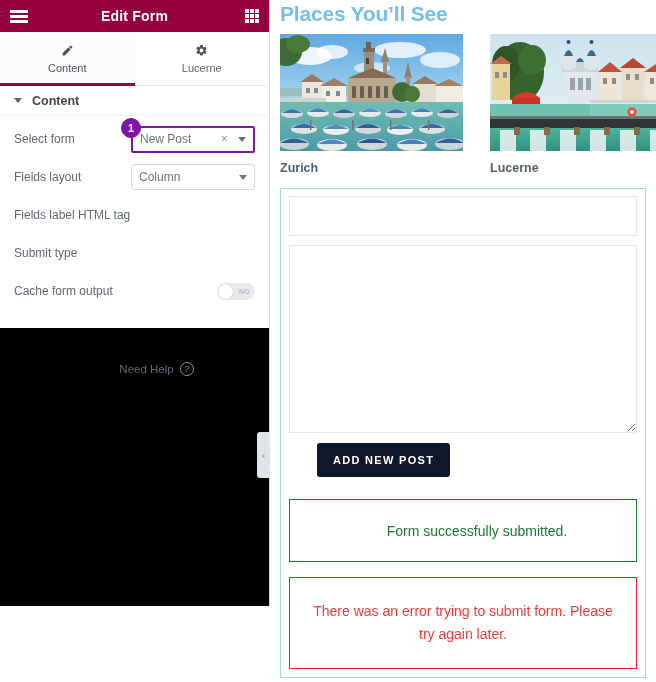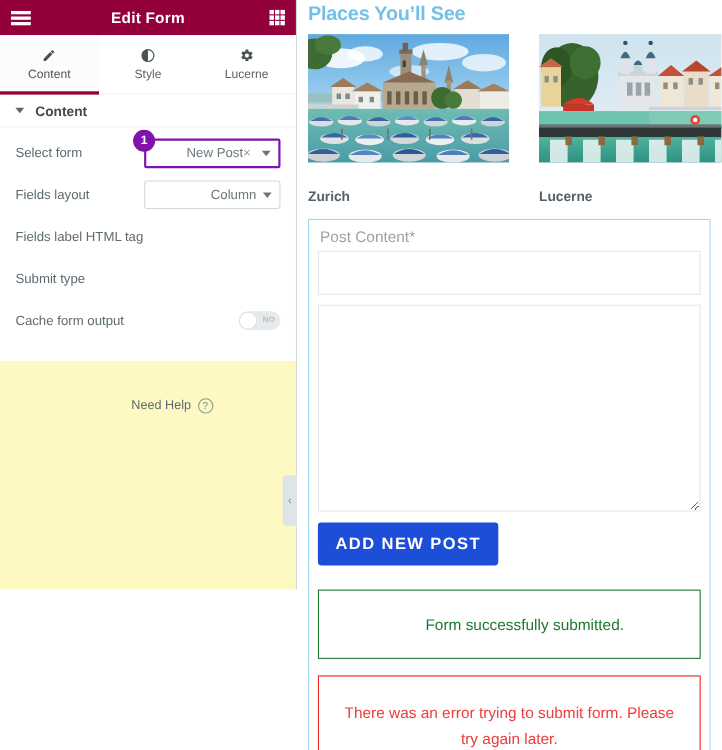--- a/index.html
+++ b/index.html
@@ -7,22 +7,22 @@
     margin: 0; padding: 0;
     width: 656px; height: 682px;
     overflow: hidden;
     font-family: "Liberation Sans", sans-serif;
     background: #ffffff;
   }
   #root { position: relative; width: 656px; height: 682px; display: flex; }
 
   
   #panel {
-    width: 270px; height: 536px;
-    background: #fef9c3;
+    width: 270px; height: 606px;
+    background: #000000;
     position: relative;
     flex: 0 0 270px;
     border-right: 1px solid #d5dadd;
   }
   #panel-header {
     height: 32px; background: #93003c;
     display: flex; align-items: center; justify-content: space-between;
     padding: 0 10px;
     position: relative;
   }
@@ -62,21 +62,21 @@
     border-top: 5px solid #5b6569; }
   #section-title { font-size: 12.5px; font-weight: bold; color: #3f4b50; }
 
   #controls { background: #fff; padding: 4px 14px 10px 14px; }
   .row { display: flex; align-items: center; min-height: 38px; position: relative; }
   .row-label { font-size: 12px; color: #5d6a70; flex: 1; }
   .ctl { width: 124px; flex: 0 0 124px; }
 
   .select {
     height: 26px; border: 1px solid #d4d9dd; border-radius: 3px; background: #fff;
-    display: flex; align-items: center; padding: 0 7px; cursor: pointer; text-align: right;
+    display: flex; align-items: center; padding: 0 7px; cursor: pointer;
   }
   .select .val { font-size: 12px; color: #6b767c; flex: 1; white-space: nowrap; overflow: hidden; }
   .sel-caret { width: 0; height: 0; border-left: 4px solid transparent; border-right: 4px solid transparent;
     border-top: 5px solid #6b767c; margin-left: 6px; }
   .sel-clear { font-size: 12px; color: #8b969b; margin-right: 4px; cursor: pointer; }
 
   .row.highlight .ctl .select {
     border: 2px solid #7f13ab; border-radius: 2px; height: 27px;
   }
   .step-badge {
@@ -120,48 +120,48 @@
     cursor: pointer; z-index: 9;
   }
   #collapse-handle .chev { font-size: 11px; color: #8b969b; line-height: 1; }
 
   
   #preview {
     flex: 1; height: 682px; background: #fff; position: relative;
     padding: 0 0 0 10px; overflow: hidden;
   }
   #preview-heading {
-    font-size: 18px; font-weight: bold; color: #74c0e6;
+    font-size: 21px; font-weight: bold; color: #74c0e6;
     padding: 2px 0 8px 0; letter-spacing: -.2px;
   }
   #cards { display: flex; gap: 27px; }
   .card { width: 183px; flex: 0 0 183px; }
   .card-img { width: 183px; height: 117px; overflow: hidden; position: relative; }
-  .card-caption { font-size: 12.5px; font-weight: bold; color: #55616a; padding-top: 24px; }
+  .card-caption { font-size: 12.5px; font-weight: bold; color: #55616a; padding-top: 10px; }
 
   
   #form-widget {
     margin-top: 13px; border: 1px solid #9fd9f0; background: #fff;
     padding: 7px 8px 8px 8px; width: 366px;
   }
   #form-label { font-size: 14px; color: #9aa3a8; padding: 0 0 5px 2px; }
   #post-title-input {
     width: 100%; height: 40px; border: 1px solid #e4e7e9; background: #fff;
     outline: none; font-family: "Liberation Sans", sans-serif; font-size: 12px;
     padding: 4px 6px; color: #55616a; display: block;
   }
   #post-content-textarea {
     width: 100%; height: 188px; margin-top: 9px; border: 1px solid #e4e7e9; background: #fff;
     outline: none; font-family: "Liberation Sans", sans-serif; font-size: 12px;
     padding: 4px 6px; color: #55616a; display: block; resize: vertical;
   }
   #submit-btn {
-    margin-top: 10px; background: #1d4ed8; border: 0; border-radius: 3px;
-    color: #fff; font-size: 15px; font-weight: bold; letter-spacing: 1.3px;
-    padding: 11px 16px; cursor: pointer; font-family: "Liberation Sans", sans-serif;
+    margin-top: 10px; background: #0f172a; border: 0; border-radius: 3px;
+    color: #fff; font-size: 11px; font-weight: bold; letter-spacing: 1.3px;
+    padding: 11px 16px; cursor: pointer; font-family: "Liberation Sans", sans-serif; margin-left: 28px;
   }
   #success-msg {
     margin-top: 22px; border: 1px solid #1b7a2e; color: #1b7a2e;
     height: 63px; display: flex; align-items: center; justify-content: center;
     font-size: 14px;
     padding-left: 28px;
   }
   #error-msg {
     margin-top: 15px; border: 1px solid #ef2222; color: #ef3b3b;
     height: 92px; display: flex; align-items: center; justify-content: center;
@@ -196,29 +196,20 @@
     </div>
 
     <div id="tabs">
       <div class="tab active">
         <span class="tab-ico">
           <svg width="13" height="13" viewBox="0 0 24 24" fill="#4a5256">
               <path d="M3 17.25V21h3.75L17.81 9.94l-3.75-3.75L3 17.25zM20.71 7.04a1 1 0 000-1.41l-2.34-2.34a1 1 0 00-1.41 0l-1.83 1.83 3.75 3.75 1.83-1.83z"></path>
             </svg>
         </span>
         <span class="tab-label">Content</span>
-      </div>
-      <div class="tab">
-        <span class="tab-ico">
-          <svg width="13" height="13" viewBox="0 0 24 24">
-              <circle cx="12" cy="12" r="10" fill="none" stroke="#4a5256" stroke-width="2"></circle>
-              <path d="M12 2a10 10 0 000 20z" fill="#4a5256"></path>
-            </svg>
-        </span>
-        <span class="tab-label">Style</span>
       </div>
       <div class="tab">
         <span class="tab-ico">
           <svg width="13" height="13" viewBox="0 0 24 24" fill="#4a5256">
               <path d="M19.14 12.94a7.6 7.6 0 000-1.88l2.03-1.58a.5.5 0 00.12-.64l-1.92-3.32a.5.5 0 00-.6-.22l-2.39.96a7.3 7.3 0 00-1.63-.94l-.36-2.54A.5.5 0 0013.9 2h-3.8a.5.5 0 00-.49.42l-.36 2.54c-.58.24-1.13.55-1.63.94l-2.39-.96a.5.5 0 00-.6.22L2.71 8.48a.5.5 0 00.12.64l2.03 1.58a7.6 7.6 0 000 1.88L2.83 14.16a.5.5 0 00-.12.64l1.92 3.32c.13.22.39.31.6.22l2.39-.96c.5.39 1.05.7 1.63.94l.36 2.54a.5.5 0 00.49.42h3.8a.5.5 0 00.49-.42l.36-2.54c.58-.24 1.13-.55 1.63-.94l2.39.96c.22.09.47 0 .6-.22l1.92-3.32a.5.5 0 00-.12-.64l-2.03-1.58zM12 15.5A3.5 3.5 0 1112 8.5a3.5 3.5 0 010 7z"></path>
             </svg>
         </span>
         <span class="tab-label">Lucerne</span>
       </div>
     </div>
@@ -490,21 +481,20 @@
             <circle cx="142" cy="78" r="4.5" fill="#e8473a"></circle>
             <circle cx="142" cy="78" r="2" fill="#fff"></circle>
           </svg>
         </div>
         <div class="card-caption">Lucerne</div>
       </div>
 
     </div>
 
     <div id="form-widget">
-      <div id="form-label">Post Content*</div>
       <input id="post-title-input" type="text" placeholder="" style="">
       <textarea id="post-content-textarea" placeholder="" style=""></textarea>
       <button id="submit-btn">ADD NEW POST</button>
       <div id="success-msg">Form successfully submitted.</div>
       <div id="error-msg">There was an error trying to submit form. Please try again later.</div>
     </div>
 
   </div>
 </div>
 

